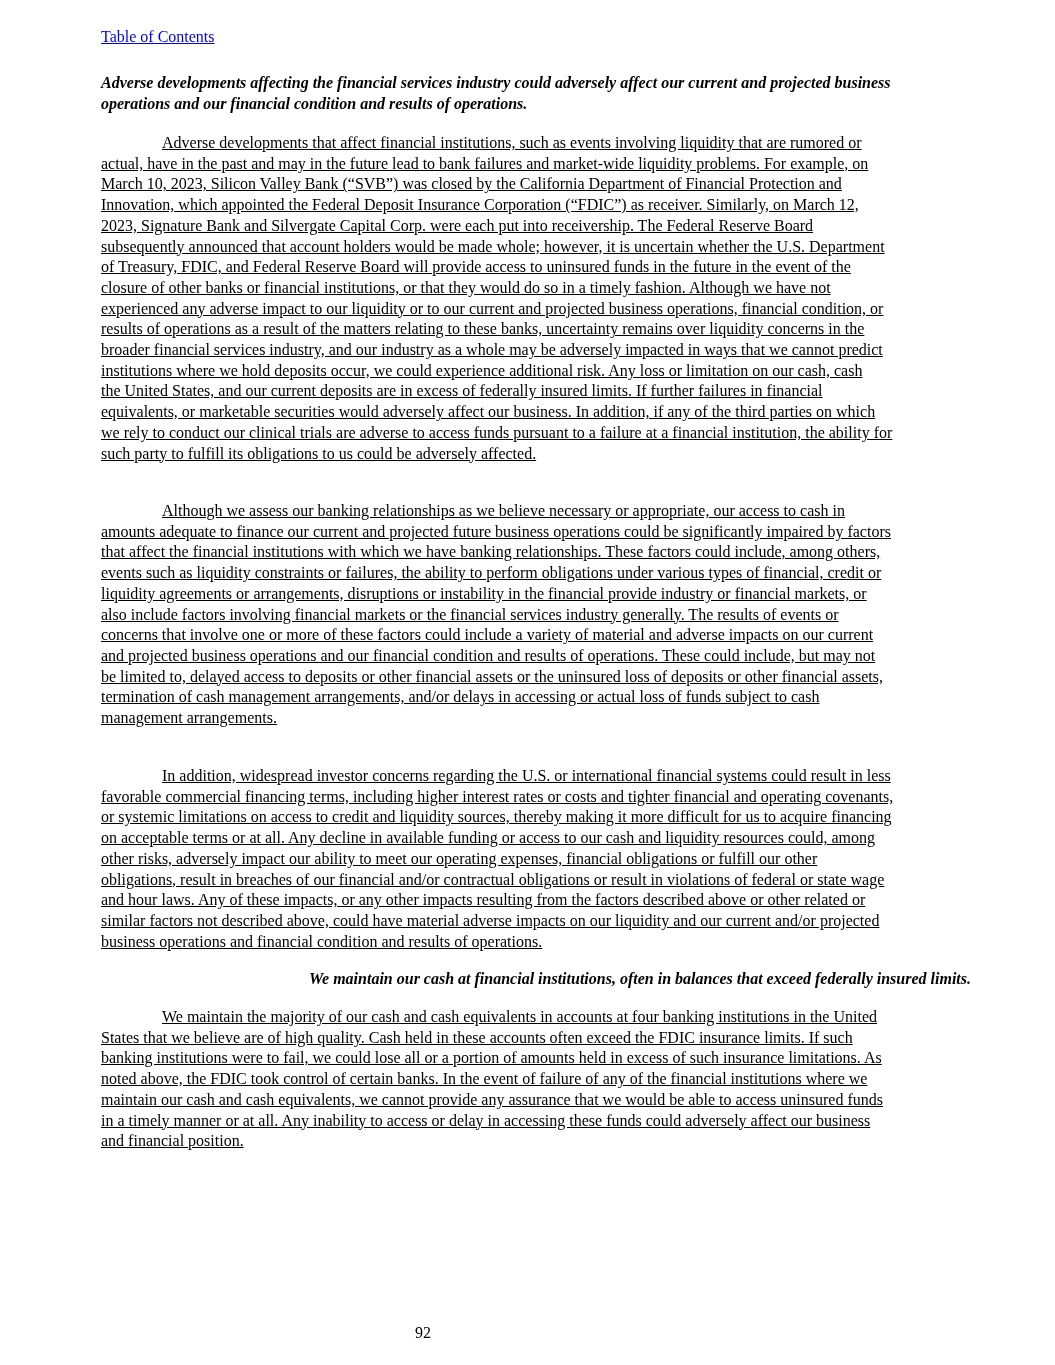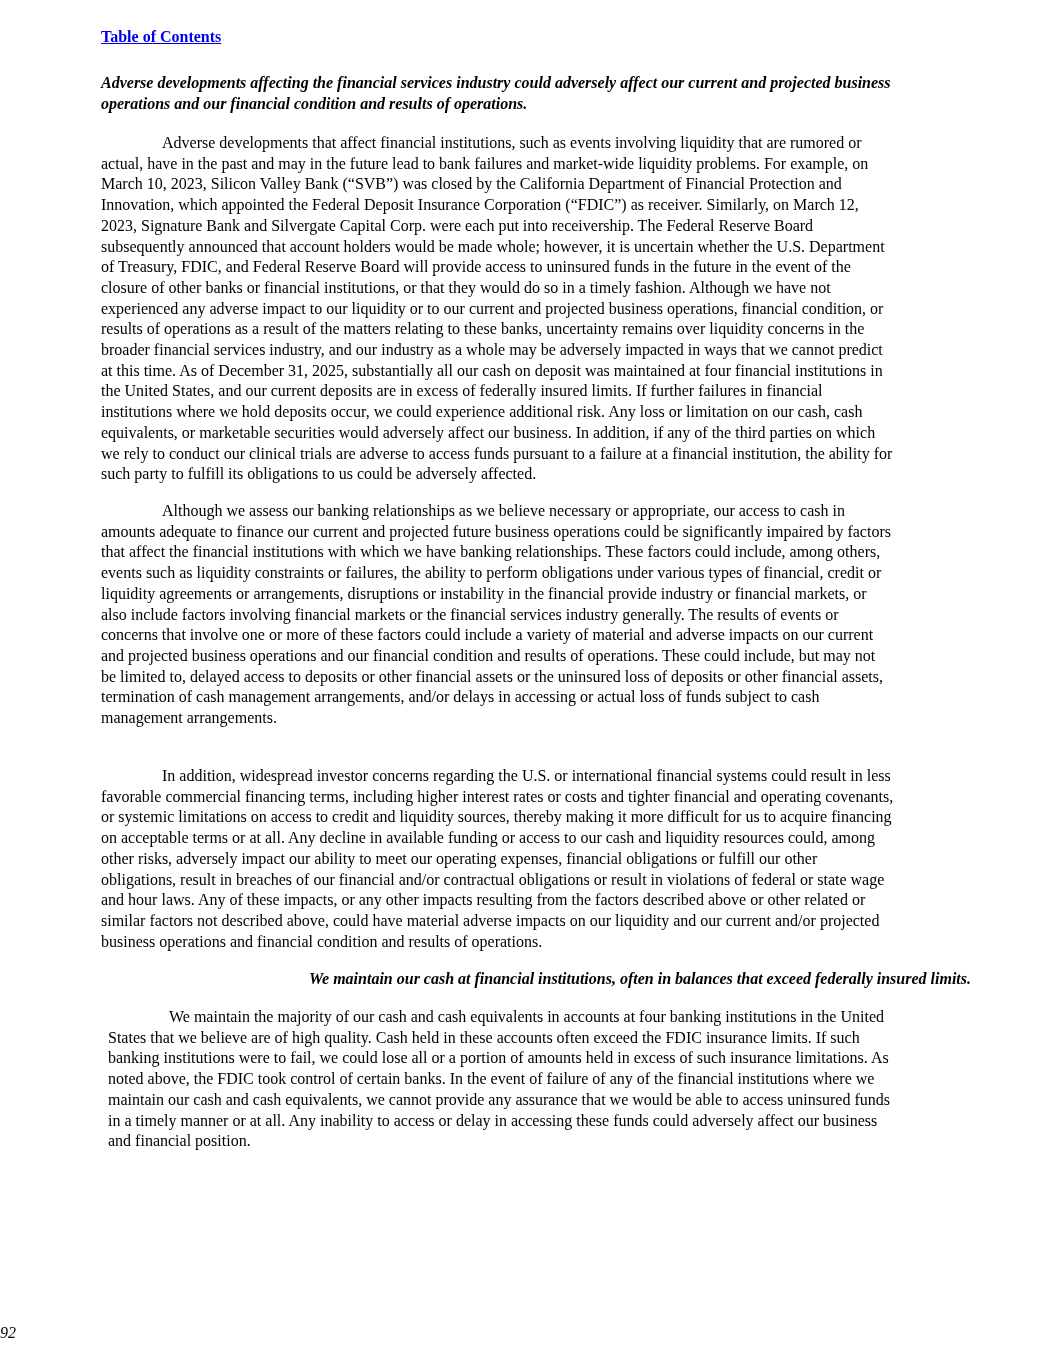--- a/index.html
+++ b/index.html
@@ -4,36 +4,36 @@
 <style>
   html, body { margin: 0; padding: 0; background: #ffffff; }
   body {
     width: 1055px; height: 1365px; position: relative; overflow: hidden;
     font-family: "Liberation Serif", "DejaVu Serif", serif;
     color: #000000;
   }
   .toc-link {
     position: absolute; left: 101px; top: 27px;
     font-size: 16px; line-height: 20px;
-    color: #0000ee; text-decoration: underline; cursor: pointer; font-weight: bold;
+    color: #0000ee; text-decoration: underline; cursor: pointer;
   }
   .heading {
     position: absolute; left: 101px; width: 870px;
     font-size: 16px; line-height: 20.7px;
     font-weight: bold; font-style: italic;
   }
   .para {
     position: absolute; left: 101px; width: 870px;
-    font-size: 16px; line-height: 20.7px;
+    font-size: 16px; line-height: 20.7px; text-decoration: underline;
   }
   .line { display: block; white-space: nowrap; }
   .line.first { text-indent: 61px; }
   .page-number {
     position: absolute; left: 0; width: 846px; top: 1323px;
-    text-align: left; font-size: 16px; line-height: 20px; font-style: italic;
+    text-align: center; font-size: 16px; line-height: 20px;
   }
 </style>
 </head>
 <body>
 
 <a class="toc-link">Table of Contents</a>
 
 <div class="heading" style="top:73px;">
   <span class="line">Adverse developments affecting the financial services industry could adversely affect our current and projected business</span>
   <span class="line">operations and our financial condition and results of operations.</span>
@@ -44,23 +44,22 @@
   <span class="line">actual, have in the past and may in the future lead to bank failures and market-wide liquidity problems. For example, on</span>
   <span class="line">March 10, 2023, Silicon Valley Bank (“SVB”) was closed by the California Department of Financial Protection and</span>
   <span class="line">Innovation, which appointed the Federal Deposit Insurance Corporation (“FDIC”) as receiver. Similarly, on March 12,</span>
   <span class="line">2023, Signature Bank and Silvergate Capital Corp. were each put into receivership. The Federal Reserve Board</span>
   <span class="line">subsequently announced that account holders would be made whole; however, it is uncertain whether the U.S. Department</span>
   <span class="line">of Treasury, FDIC, and Federal Reserve Board will provide access to uninsured funds in the future in the event of the</span>
   <span class="line">closure of other banks or financial institutions, or that they would do so in a timely fashion. Although we have not</span>
   <span class="line">experienced any adverse impact to our liquidity or to our current and projected business operations, financial condition, or</span>
   <span class="line">results of operations as a result of the matters relating to these banks, uncertainty remains over liquidity concerns in the</span>
   <span class="line">broader financial services industry, and our industry as a whole may be adversely impacted in ways that we cannot predict</span>
-  <span class="line">at this time. As of December 31, 2025, substantially all our cash on deposit was maintained at four financial institutions in</span>
+  <span class="line">institutions where we hold deposits occur, we could experience additional risk. Any loss or limitation on our cash, cash</span>
   <span class="line">the United States, and our current deposits are in excess of federally insured limits. If further failures in financial</span>
-  <span class="line">institutions where we hold deposits occur, we could experience additional risk. Any loss or limitation on our cash, cash</span>
   <span class="line">equivalents, or marketable securities would adversely affect our business. In addition, if any of the third parties on which</span>
   <span class="line">we rely to conduct our clinical trials are adverse to access funds pursuant to a failure at a financial institution, the ability for</span>
   <span class="line">such party to fulfill its obligations to us could be adversely affected.</span>
 </div>
 
 <div class="para" style="top:501px;">
   <span class="line first">Although we assess our banking relationships as we believe necessary or appropriate, our access to cash in</span>
   <span class="line">amounts adequate to finance our current and projected future business operations could be significantly impaired by factors</span>
   <span class="line">that affect the financial institutions with which we have banking relationships. These factors could include, among others,</span>
   <span class="line">events such as liquidity constraints or failures, the ability to perform obligations under various types of financial, credit or</span>
@@ -82,21 +81,21 @@
   <span class="line">obligations, result in breaches of our financial and/or contractual obligations or result in violations of federal or state wage</span>
   <span class="line">and hour laws. Any of these impacts, or any other impacts resulting from the factors described above or other related or</span>
   <span class="line">similar factors not described above, could have material adverse impacts on our liquidity and our current and/or projected</span>
   <span class="line">business operations and financial condition and results of operations.</span>
 </div>
 
 <div class="heading" style="top:969px;text-align:right;">
   <span class="line">We maintain our cash at financial institutions, often in balances that exceed federally insured limits.</span>
 </div>
 
-<div class="para" style="top:1007px;margin-left:7px;">
+<div class="para" style="top:1007px;">
   <span class="line first">We maintain the majority of our cash and cash equivalents in accounts at four banking institutions in the United</span>
   <span class="line">States that we believe are of high quality. Cash held in these accounts often exceed the FDIC insurance limits. If such</span>
   <span class="line">banking institutions were to fail, we could lose all or a portion of amounts held in excess of such insurance limitations. As</span>
   <span class="line">noted above, the FDIC took control of certain banks. In the event of failure of any of the financial institutions where we</span>
   <span class="line">maintain our cash and cash equivalents, we cannot provide any assurance that we would be able to access uninsured funds</span>
   <span class="line">in a timely manner or at all. Any inability to access or delay in accessing these funds could adversely affect our business</span>
   <span class="line">and financial position.</span>
 </div>
 
 <div class="page-number">92</div>

